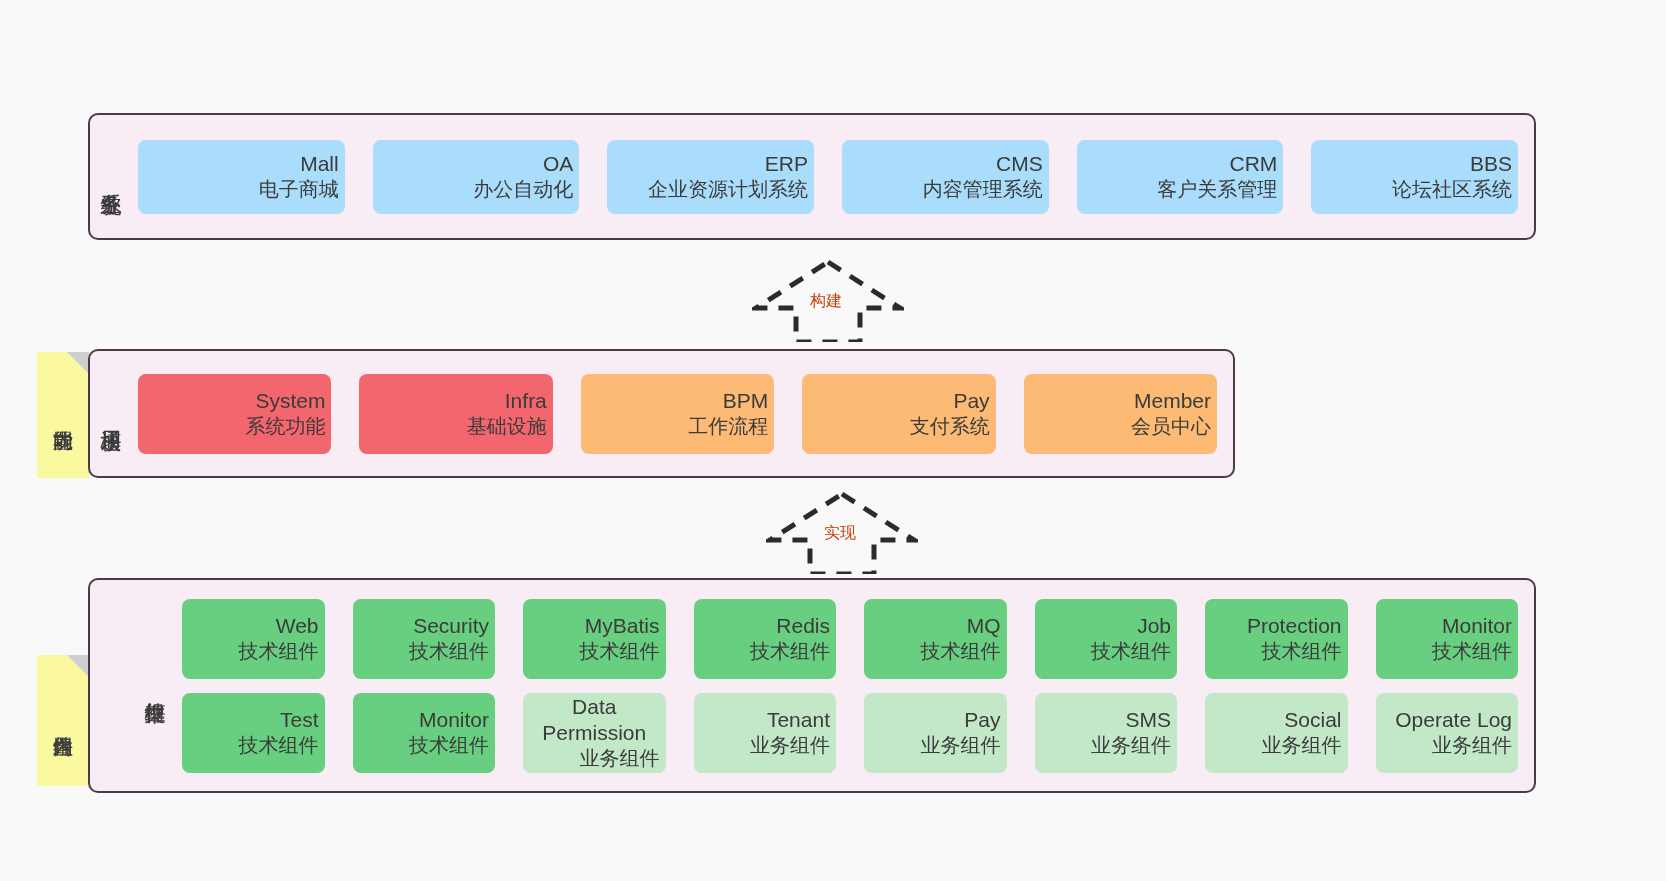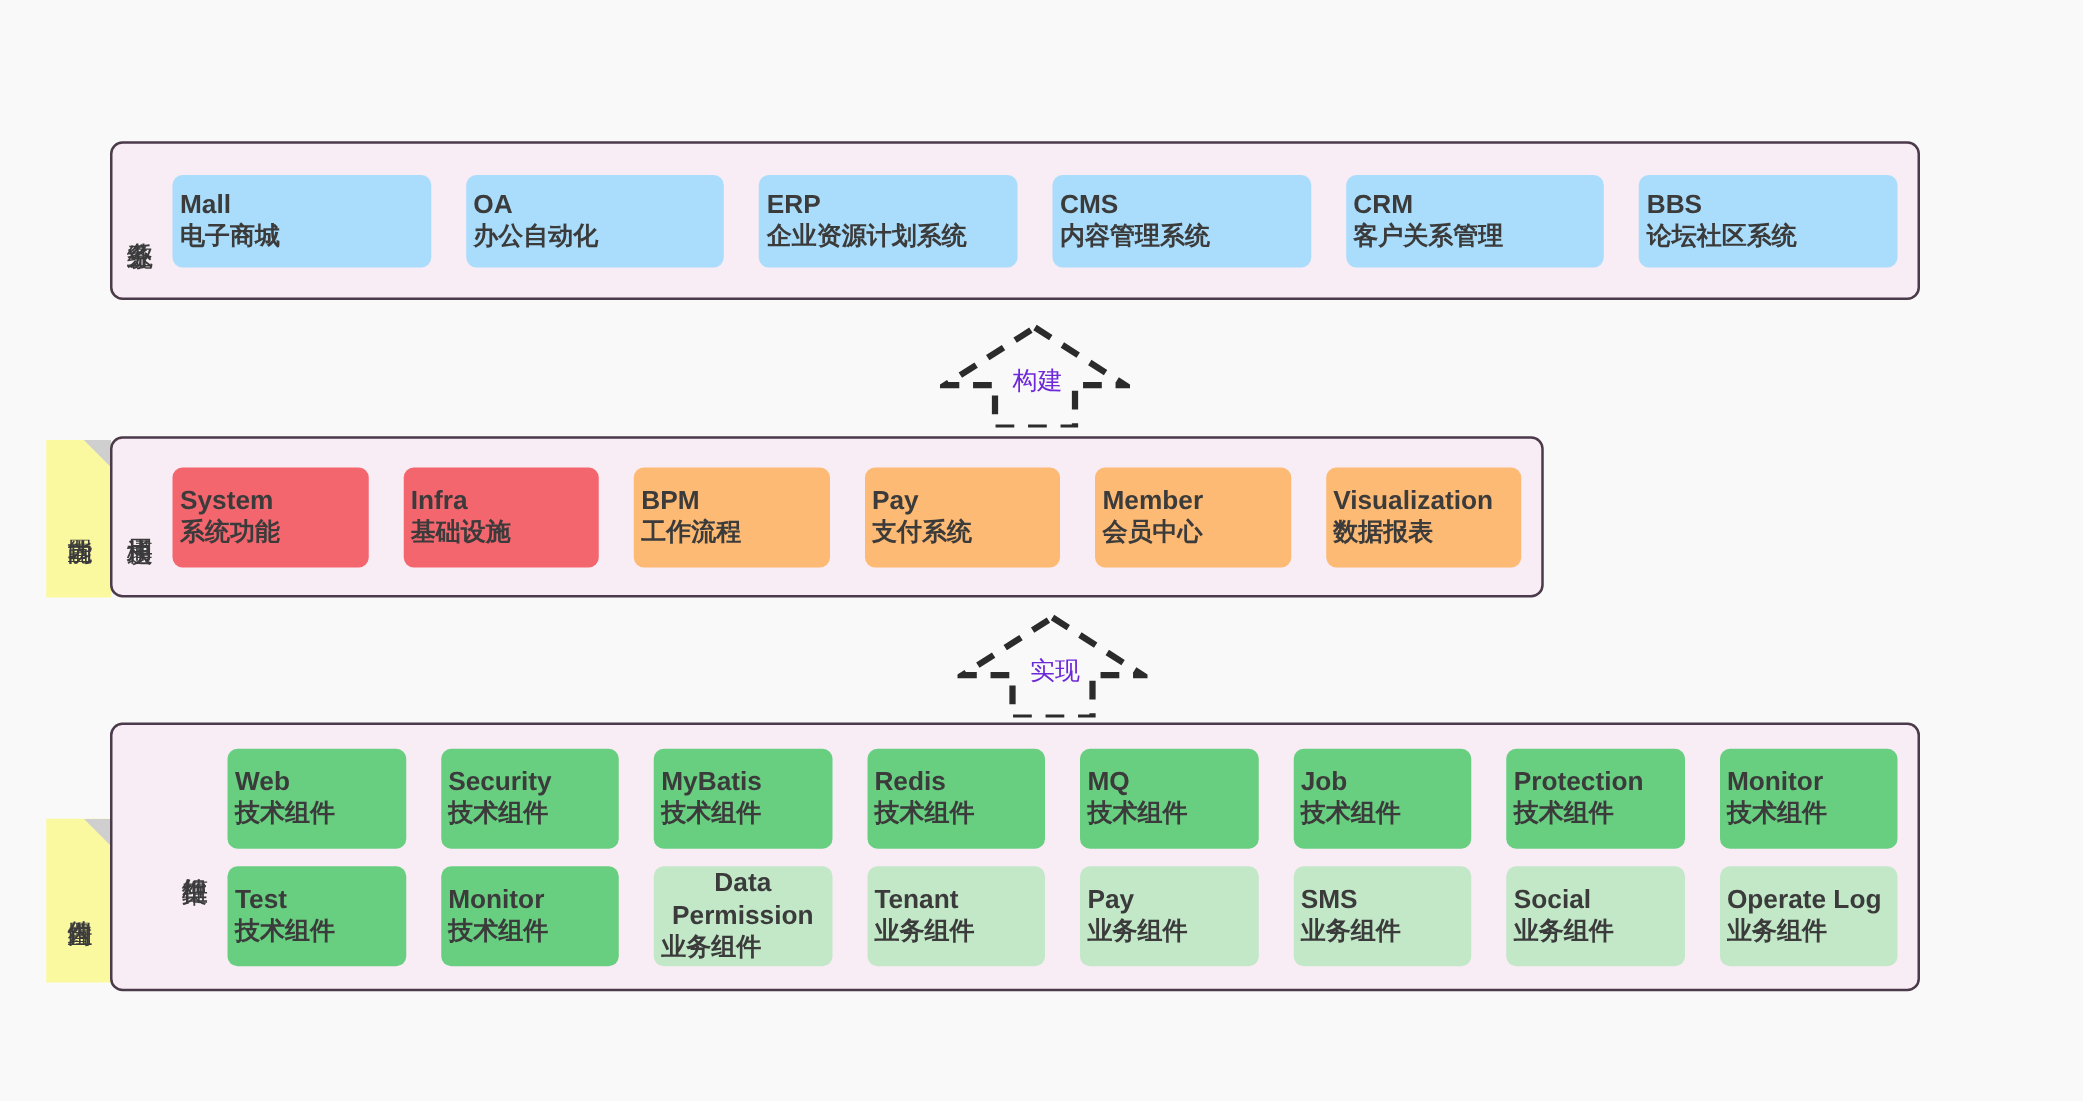--- a/index.html
+++ b/index.html
@@ -58,27 +58,26 @@
     display: flex;
     flex-direction: row;
     gap: 28px;
   }
 
   .card {
     flex: 1 1 0;
     border-radius: 8px;
     display: flex;
     flex-direction: column;
-    align-items: flex-start;
+    align-items: flex-end;
     justify-content: center;
     text-align: center;
     line-height: 1.25;
     box-sizing: border-box;
     padding: 4px 6px;
-    font-weight: bold;
   }
   .card .t1 {
     font-size: 21px;
     color: #3b3b3b;
   }
   .card .t2 {
     font-size: 20px;
     color: #3b3b3b;
   }
 
@@ -124,22 +123,22 @@
   }
   #sticky-func { left: 37px; top: 352px; width: 52px; height: 126px; }
   #sticky-comp { left: 37px; top: 655px; width: 52px; height: 131px; }
 
   
   .arrow-wrap {
     position: absolute;
   }
   .arrow-label {
     position: absolute;
-    font-size: 20px;
-    color: #6d28d9;
+    font-size: 16px;
+    color: #c2410c;
     white-space: nowrap;
     user-select: none;
   }
   #arrow-build { left: 752px; top: 258px; width: 152px; height: 84px; }
   #arrow-build .arrow-label { left: 58px; top: 33px; }
   #arrow-impl  { left: 766px; top: 490px; width: 152px; height: 84px; font-family: Liberation Mono, monospace; }
   #arrow-impl  .arrow-label { left: 58px; top: 33px; }
 </style>
 </head>
 <body>
@@ -205,24 +204,20 @@
         <span class="t2">工作流程</span>
       </div>
       <div class="card c-pink">
         <span class="t1">Pay</span>
         <span class="t2">支付系统</span>
       </div>
       <div class="card c-pink">
         <span class="t1">Member</span>
         <span class="t2">会员中心</span>
       </div>
-      <div class="card c-pink">
-        <span class="t1">Visualization</span>
-        <span class="t2">数据报表</span>
-      </div>
     </div>
   </div>
 </div>
 
 <div class="arrow-wrap" id="arrow-impl">
   <svg width="152" height="84" viewBox="0 0 152 84">
     <path d="M 76 4 L 148 50 L 108 50 L 108 84 L 44 84 L 44 50 L 4 50 Z" fill="none" stroke="#2b2b2b" stroke-width="5" stroke-dasharray="15,11" stroke-linecap="butt" stroke-linejoin="miter"></path>
   </svg>
   <span class="arrow-label">实现</span>
 </div>

